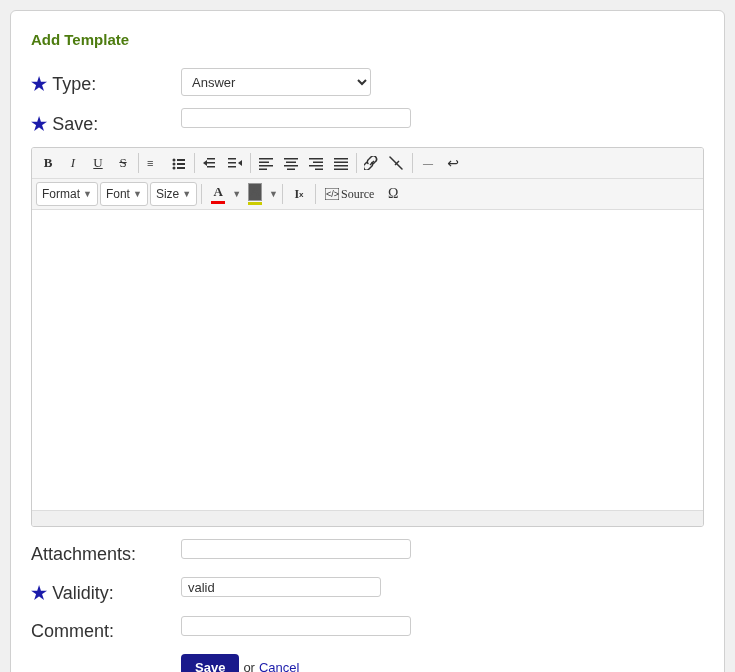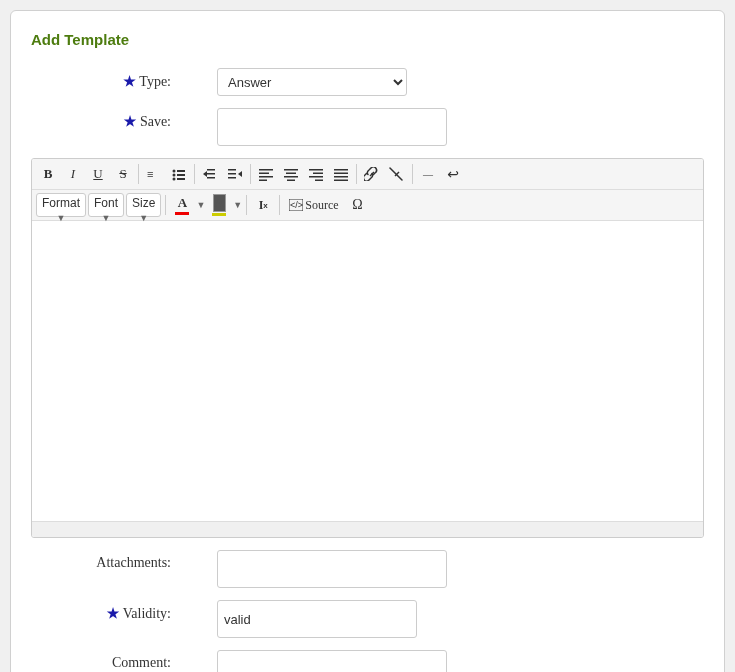--- a/index.html
+++ b/index.html
@@ -26,43 +26,41 @@
       color: #4d7c0f;
       margin-bottom: 20px;
     }
     .form-row {
       display: flex;
       align-items: flex-start;
       margin-bottom: 12px;
     }
     .form-label {
       width: 150px;
-      text-align: right;
+      text-align: left;
       padding-right: 10px;
       padding-top: 5px;
       color: #333;
-      font-size: 14px;
+      font-size: 18px;
       flex-shrink: 0;
-      font-family: Liberation Serif, serif;
     }
     .required-star {
       color: #1a1aaa;
       font-weight: bold;
     }
     .form-control {
       border: 1px solid #ccc;
       border-radius: 3px;
       padding: 4px 6px;
       font-size: 13px;
       color: #333;
       outline: none;
-      margin-left: 36px;
     }
     input.form-control {
-      height: 38px;
+      height: 20px;
     }
     select.form-control {
       height: 28px;
       background: #fff;
     }
     .type-select {
       width: 190px;
     }
     .name-input {
       width: 230px;
@@ -130,21 +128,20 @@
       align-items: center;
       border: 1px solid #ccc;
       border-radius: 3px;
       background: #fff;
       padding: 2px 5px;
       cursor: pointer;
       font-size: 12px;
       color: #333;
       height: 24px;
       gap: 3px;
-      flex-direction: column;
     }
     .dropdown-arrow {
       font-size: 9px;
       color: #666;
     }
     .editor-area {
       min-height: 300px;
       background: #fff;
       padding: 8px;
       outline: none;

